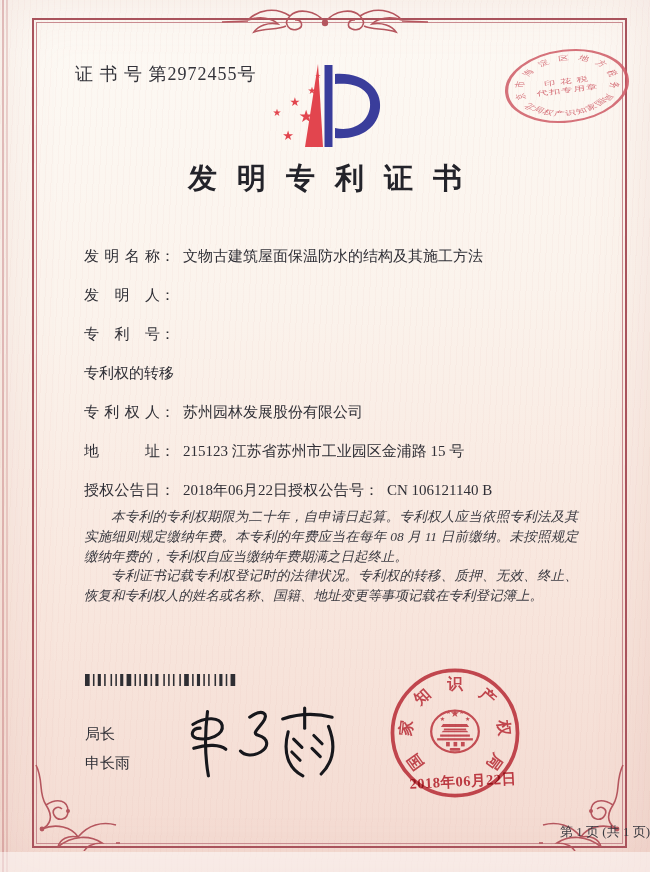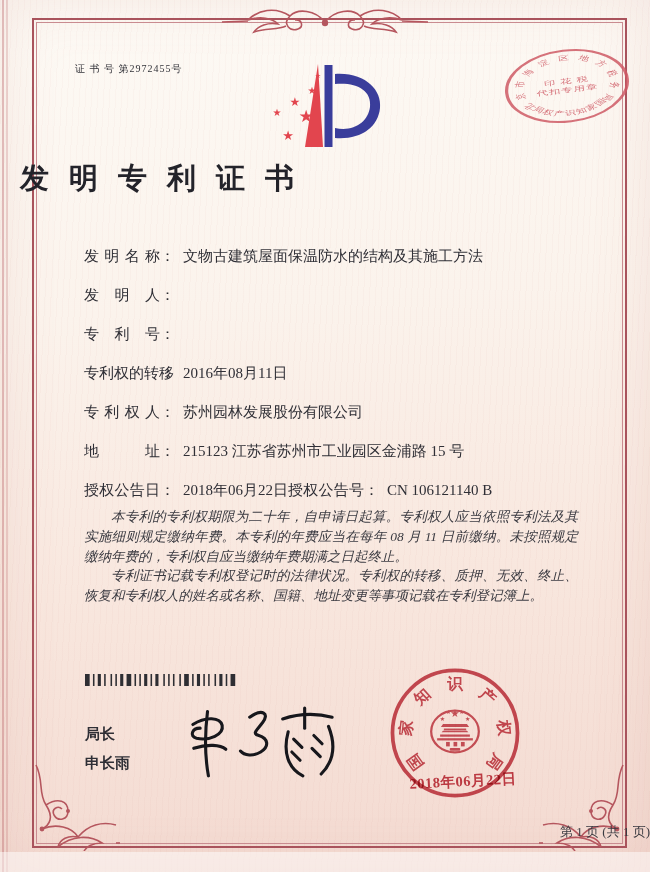--- a/index.html
+++ b/index.html
@@ -13,38 +13,38 @@
   .spine-a,.spine-b{position:absolute;top:0;bottom:0;width:2px;}
   .spine-a{left:2px;background:rgba(180,90,95,.35);}
   .spine-b{left:6px;background:rgba(180,90,95,.22);}
   .frame{position:absolute;left:32px;top:18px;right:23px;bottom:24px;border:2px solid #a9535c;}
   .frame::after{content:"";position:absolute;inset:2px;border:1px solid #c98b90;}
   .bottom-strip{position:absolute;left:0;right:0;bottom:0;height:20px;background:rgba(255,255,255,.5);}
   .top-ornament{position:absolute;left:218px;top:2px;width:214px;height:40px;}
   .corner{position:absolute;width:92px;height:88px;}
   .corner-left{left:28px;bottom:21px;}
   .corner-right{right:19px;bottom:21px;transform:scaleX(-1);}
-  .cert-no{position:absolute;left:75px;top:62px;font-size:10px;letter-spacing:1px;color:#33333a;}
+  .cert-no{position:absolute;left:75px;top:62px;font-size:18px;letter-spacing:1px;color:#33333a;}
   .logo{position:absolute;left:262px;top:56px;width:152px;height:108px;}
   .tax-stamp{position:absolute;left:502px;top:48px;width:130px;height:76px;transform:rotate(-7deg);opacity:.85;}
   .tax-stamp svg{width:100%;height:100%;}
-  .title{position:absolute;left:0;right:0;top:159px;margin:0;text-align:left;
+  .title{position:absolute;left:0;right:0;top:159px;margin:0;text-align:center;
     font-size:29px;font-weight:bold;letter-spacing:20px;padding-left:20px;color:#23232a;}
   .fields{position:absolute;left:84px;top:244px;right:55px;font-size:15px;}
   .field-row{display:flex;align-items:flex-end;margin-bottom:15px;line-height:24px;white-space:nowrap;}
   .flabel{display:inline-block;width:76px;text-align:justify;text-align-last:justify;color:#2f2f36;flex:none;}
   .colon{margin-right:8px;flex:none;}
   .fvalue{color:#2f2f36;}
   .grant2{}
   .body-text{position:absolute;left:84px;right:72px;top:507px;font-size:13.5px;line-height:19.8px;
     text-align:justify;color:#3a3a41;font-style:italic;}
   .body-text p{margin:0;text-indent:2em;}
   .barcode{position:absolute;left:85px;top:674px;width:165px;height:12px;}
   .signer{position:absolute;left:85px;top:719px;font-size:15px;line-height:29px;color:#2f2f36;
-    font-family:"Liberation Sans","DejaVu Sans",sans-serif;font-weight:bold;}
+    font-family:"Liberation Sans","DejaVu Sans",sans-serif;}
   .signature{position:absolute;left:180px;top:700px;width:165px;height:82px;}
   .seal{position:absolute;left:388px;top:666px;width:134px;height:134px;mix-blend-mode:multiply;}
   .seal svg{width:100%;height:100%;opacity:.93;}
   .seal-date{position:absolute;left:392px;top:772px;width:142px;text-align:center;font-size:14.5px;
     font-weight:bold;color:#c4424f;transform:rotate(-3deg);letter-spacing:.5px;mix-blend-mode:multiply;}
   .footer{position:absolute;left:0;right:0;top:823px;text-align:right;font-size:13px;color:#3a3a41;}
   svg text{font-family:"Liberation Serif","DejaVu Serif",serif;}
 </style>
 </head>
 <body>
@@ -153,21 +153,20 @@
       <span class="flabel">发明人</span>
         <span class="colon">：</span>
     </div>
     <div class="field-row">
       <span class="flabel">专利号</span>
         <span class="colon">：</span>
     </div>
     <div class="field-row">
       <span class="flabel">专利权的转移</span>
         <span class="colon">：</span>
-      <span class="fvalue">2016年08月11日</span>
     </div>
     <div class="field-row">
       <span class="flabel">专利权人</span>
         <span class="colon">：</span>
       <span class="fvalue">苏州园林发展股份有限公司</span>
     </div>
     <div class="field-row">
       <span class="flabel">地址</span>
         <span class="colon">：</span>
       <span class="fvalue">215123 江苏省苏州市工业园区金浦路 15 号</span>

